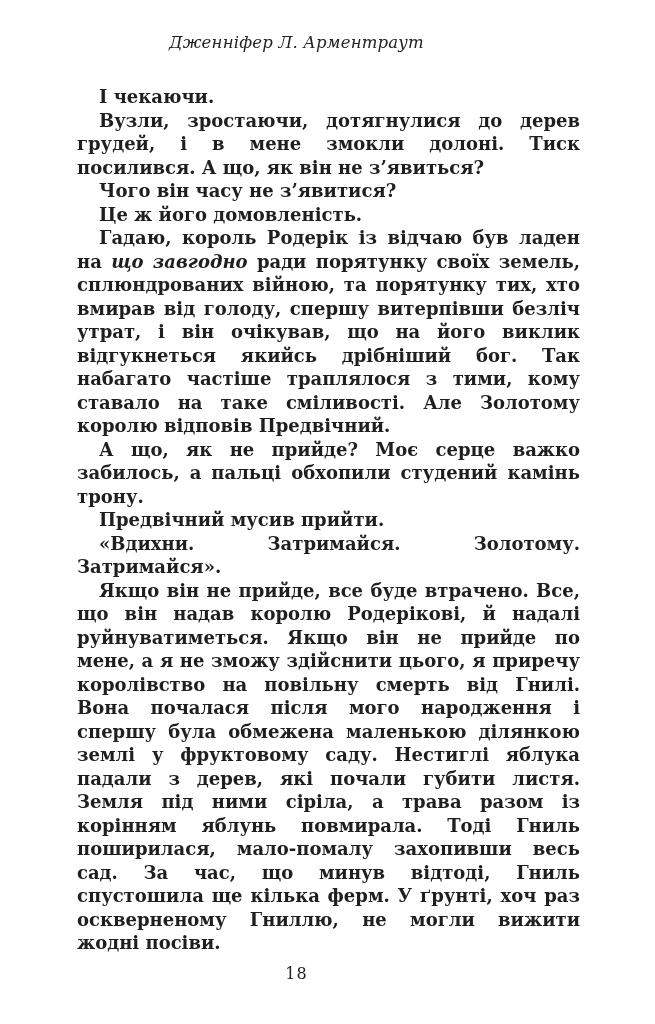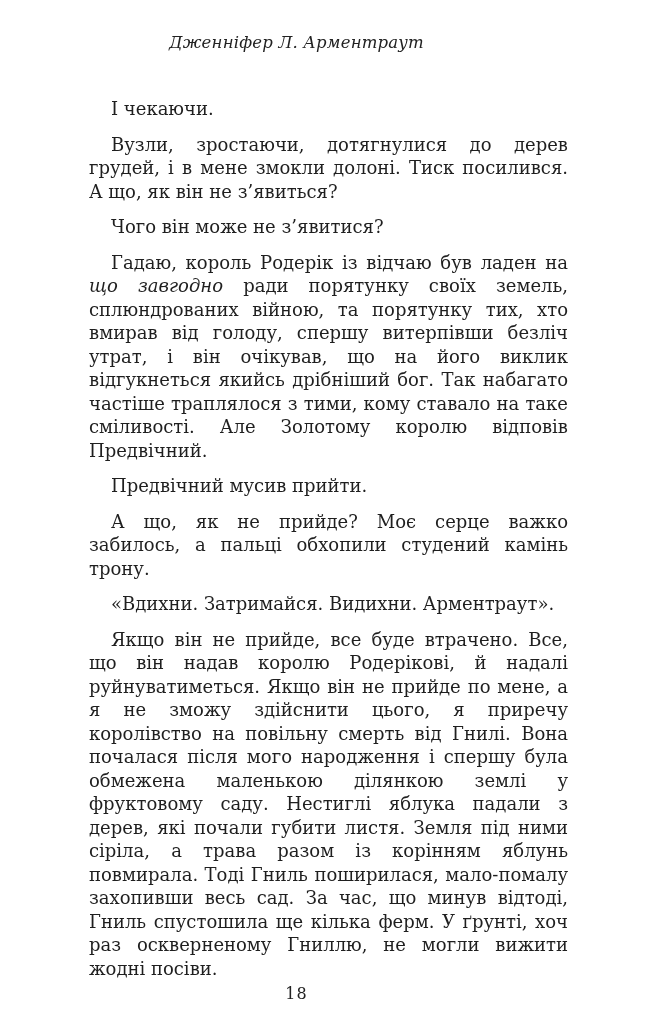--- a/index.html
+++ b/index.html
@@ -32,49 +32,51 @@
     left: 77px;
     top: 85px;
     width: 503px;
     font-size: 18px;
     line-height: 23.5px;
     text-align: justify;
     hyphens: none;
     -webkit-hyphens: none;
   }
   .para {
-    margin: 12px;
+    margin: 0;
     padding: 0;
     text-indent: 22px;
+    font-weight: bold;
   }
   .em {
     font-style: italic;
   }
   .page-number {
     position: absolute;
-    top: 984px;
+    top: 964px;
     left: 0;
     right: 0;
     text-align: center;
     font-size: 16px;
     letter-spacing: 1px;
     color: #222222;
   }
 </style>
 </head>
 <body>
 
 <div class="book-page">
   <div class="running-head">Дженніфер Л. Арментраут</div>
 
   <div class="body-text">
       <p class="para"><span>І чекаючи.</span></p>
       <p class="para"><span>Вузли, зростаючи, дотягнулися до дерев грудей, і в мене змокли долоні. Тиск посилився. А що, як він не з’явиться?</span></p>
-      <p class="para"><span>Чого він може не з’явитися?</span></p>
+      <p class="para"><span>Чого він часу не з’явитися?</span></p>
+      <p class="para"><span>Це ж його домовленість.</span></p>
       <p class="para"><span>Гадаю, король Родерік із відчаю був ладен на </span><span class="em">що завгодно</span><span> ради порятунку своїх земель, сплюндрованих війною, та порятунку тих, хто вмирав від голоду, спершу витерпівши безліч утрат, і він очікував, що на його виклик відгукнеться якийсь дрібніший бог. Так набагато частіше траплялося з тими, кому ставало на таке сміливості. Але Золотому королю відповів Предвічний.</span></p>
+      <p class="para"><span>А що, як не прийде? Моє серце важко забилось, а пальці обхопили студений камінь трону.</span></p>
       <p class="para"><span>Предвічний мусив прийти.</span></p>
-      <p class="para"><span>А що, як не прийде? Моє серце важко забилось, а пальці обхопили студений камінь трону.</span></p>
-      <p class="para"><span>«Вдихни. Затримайся. Видихни. Арментраут».</span></p>
+      <p class="para"><span>«Вдихни. Затримайся. Золотому. Затримайся».</span></p>
       <p class="para"><span>Якщо він не прийде, все буде втрачено. Все, що він надав королю Родерікові, й надалі руйнуватиметься. Якщо він не прийде по мене, а я не зможу здійснити цього, я приречу королівство на повільну смерть від Гнилі. Вона почалася після мого народження і спершу була обмежена маленькою ділянкою землі у фруктовому саду. Нестиглі яблука падали з дерев, які почали губити листя. Земля під ними сіріла, а трава разом із корінням яблунь повмирала. Тоді Гниль поширилася, мало-помалу захопивши весь сад. За час, що минув відтоді, Гниль спустошила ще кілька ферм. У ґрунті, хоч раз оскверненому Гниллю, не могли вижити жодні посіви.</span></p>
     </div>
 
   <div class="page-number">18</div>
 </div>
 
 </body></html>

